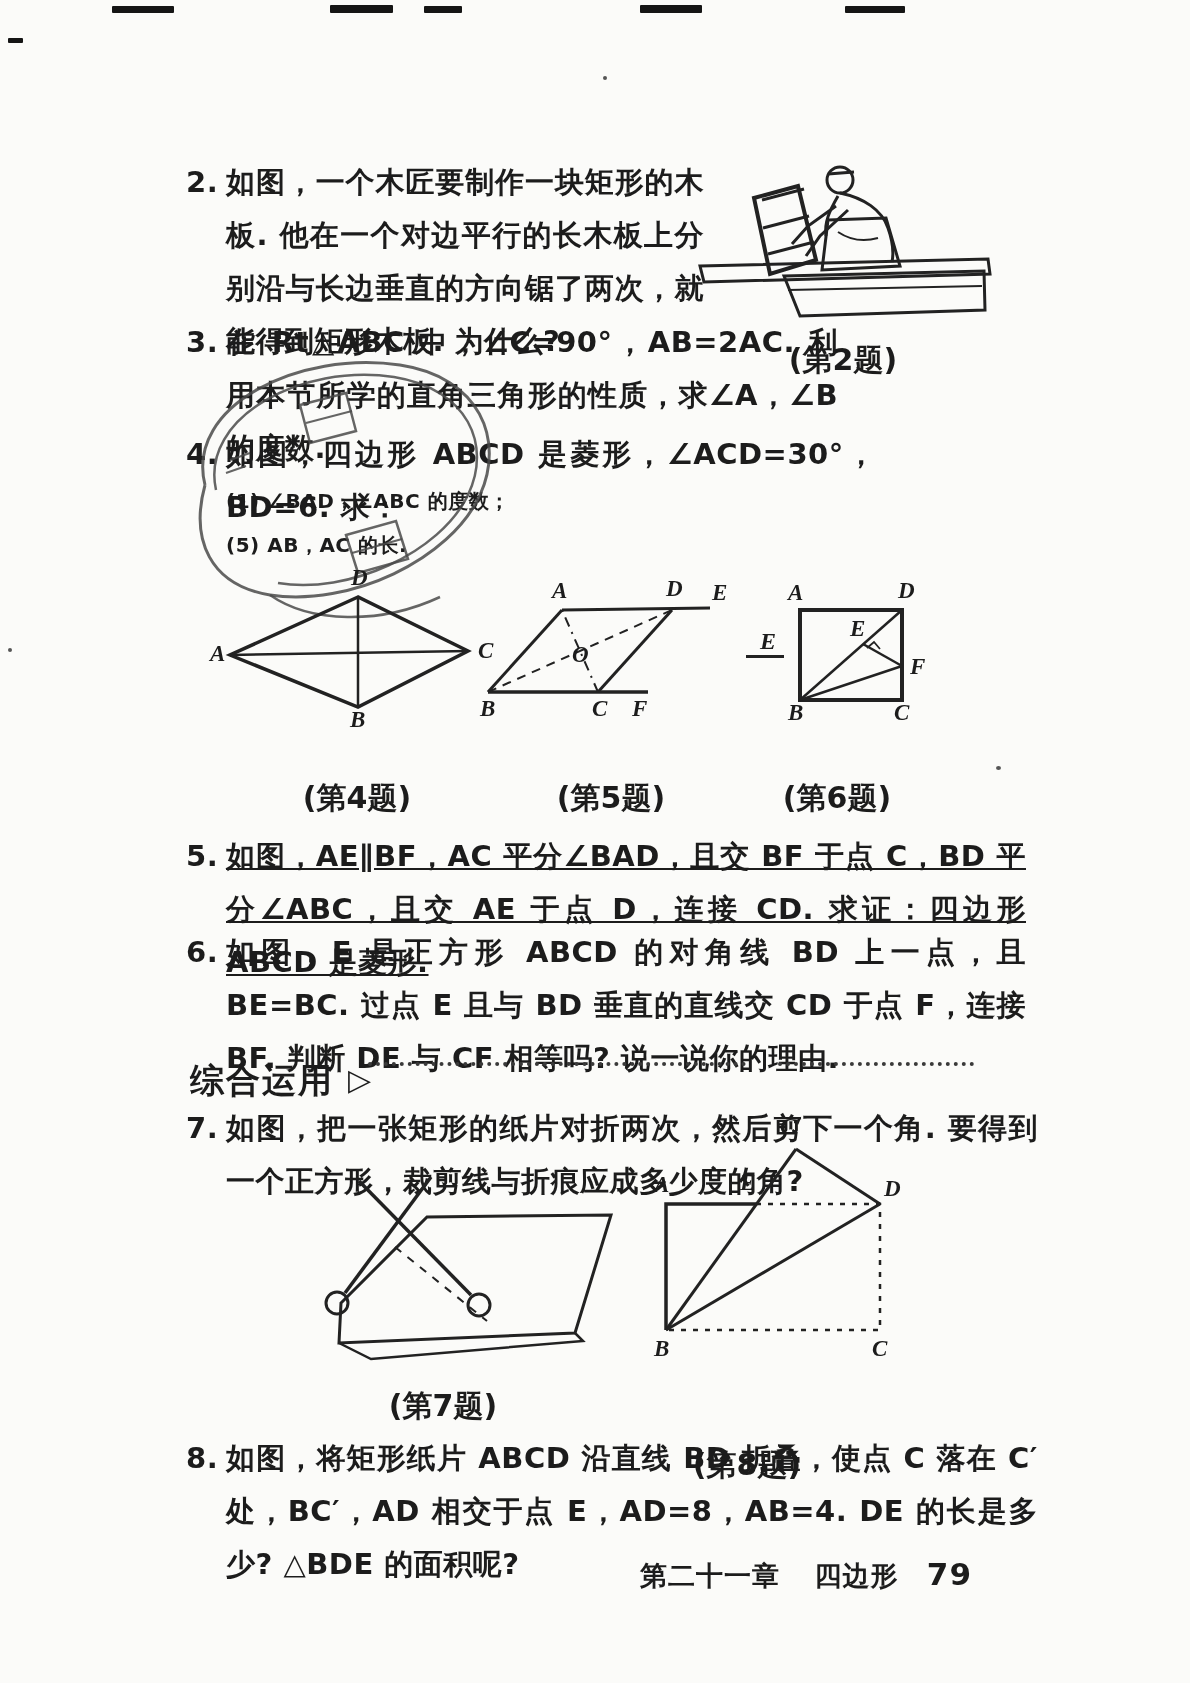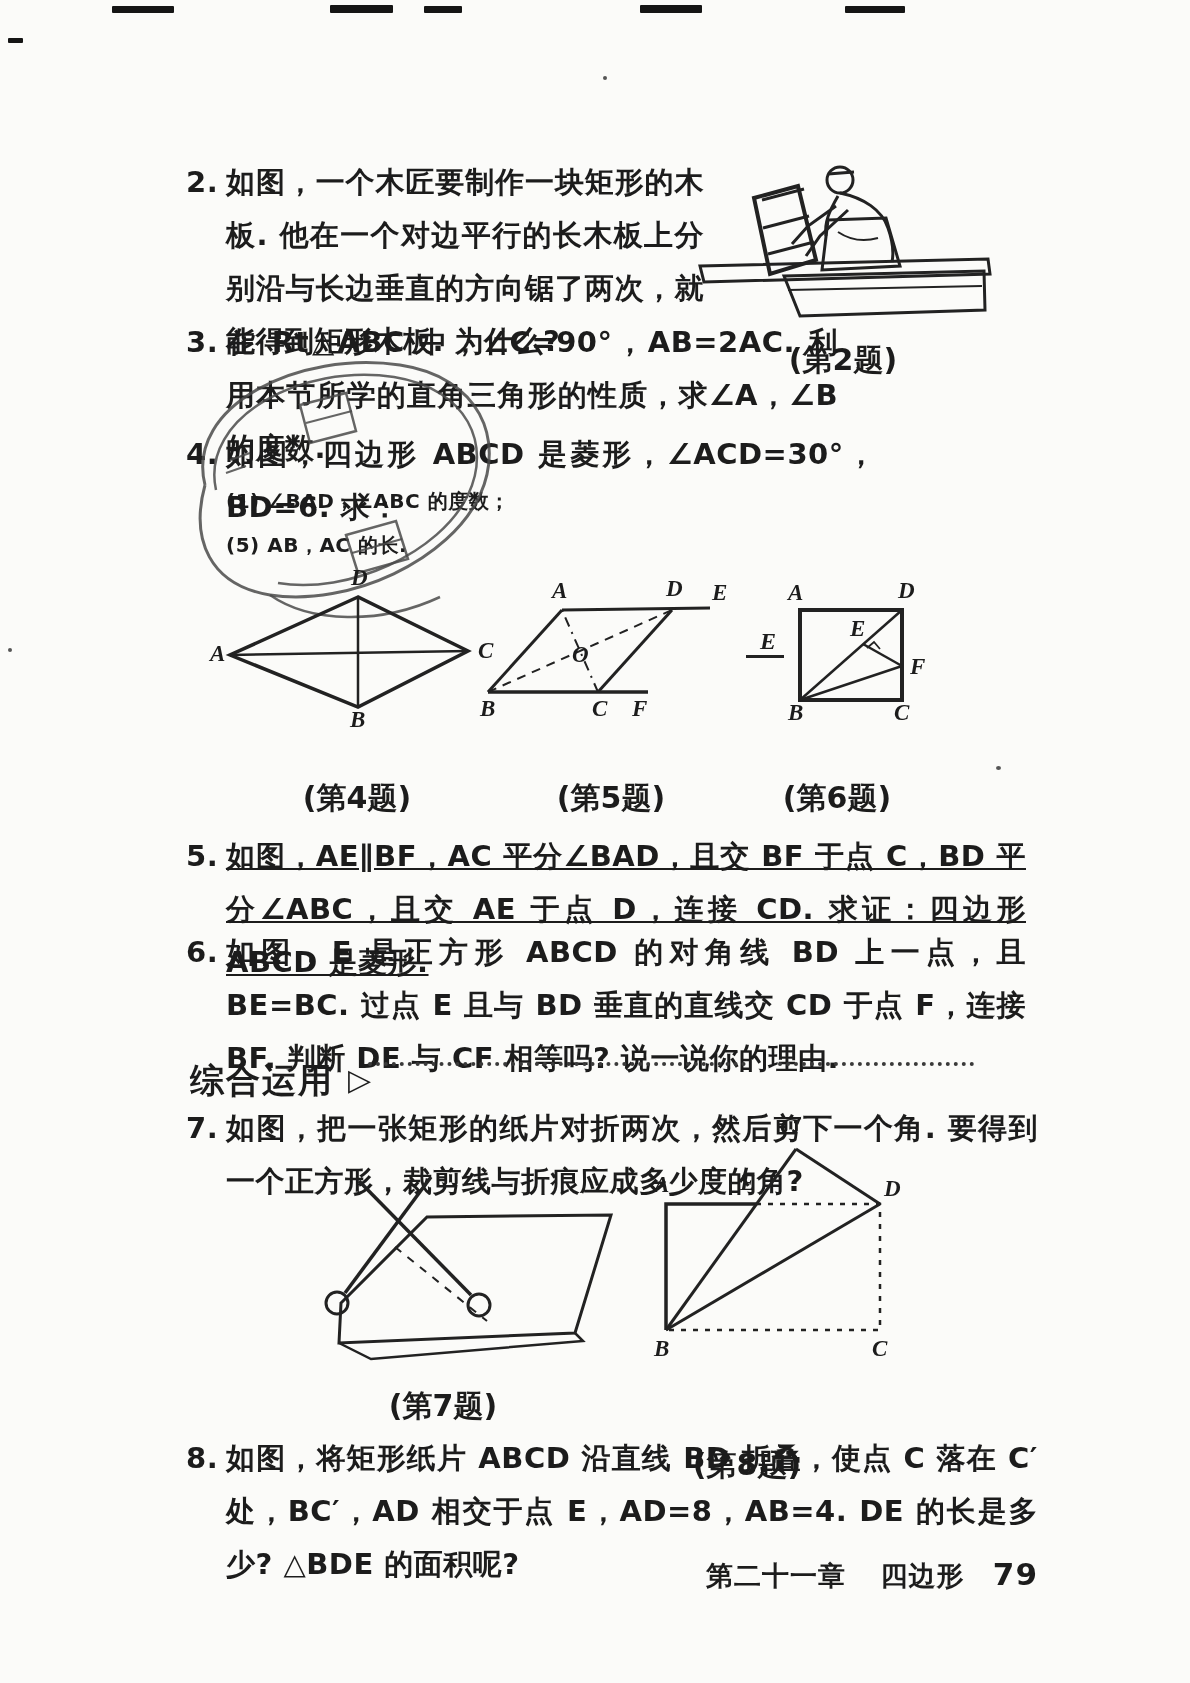--- a/index.html
+++ b/index.html
@@ -15,21 +15,21 @@
   .prob .body{text-align:justify;}
   .subline{position:absolute;font-size:20px;line-height:46px;font-weight:600;letter-spacing:.5px;}
   .caption{position:absolute;font-size:30px;font-weight:700;text-align:center;width:150px;}
   .figlabel{font-family:"Liberation Serif","DejaVu Serif",serif;font-style:italic;font-weight:700;font-size:23px;fill:#1c1c1c;}
   .topmark{position:absolute;background:#151515;border-radius:1px;}
   .dot{position:absolute;background:#555;border-radius:50%;}
   .section-hd{position:absolute;display:flex;align-items:center;}
   .section-label{font-size:34px;font-weight:700;letter-spacing:2px;}
   .flag{font-size:30px;margin-left:14px;transform:translateY(-2px);}
   .dotrule{position:absolute;border-bottom:4px dotted #3a3a3a;height:0;}
-  .footer{position:absolute;left:668px;top:1556px;width:370px;text-align:right;font-weight:800;font-size:27px;letter-spacing:1px;}
+  .footer{position:absolute;left:640px;top:1556px;width:370px;text-align:left;font-weight:800;font-size:27px;letter-spacing:1px;}
   .footer .pageno{font-size:31px;margin-left:18px;}
   svg{position:absolute;overflow:visible;}
   .ink{stroke:#222;fill:none;}
   .scrib{stroke:#4a4a4a;fill:none;opacity:.85;}
 </style>
 </head>
 <body>
 
 <div class="topmark" style="left:112px;top:6px;width:62px;height:7px;"></div>
 <div class="topmark" style="left:330px;top:5px;width:63px;height:8px;"></div>

